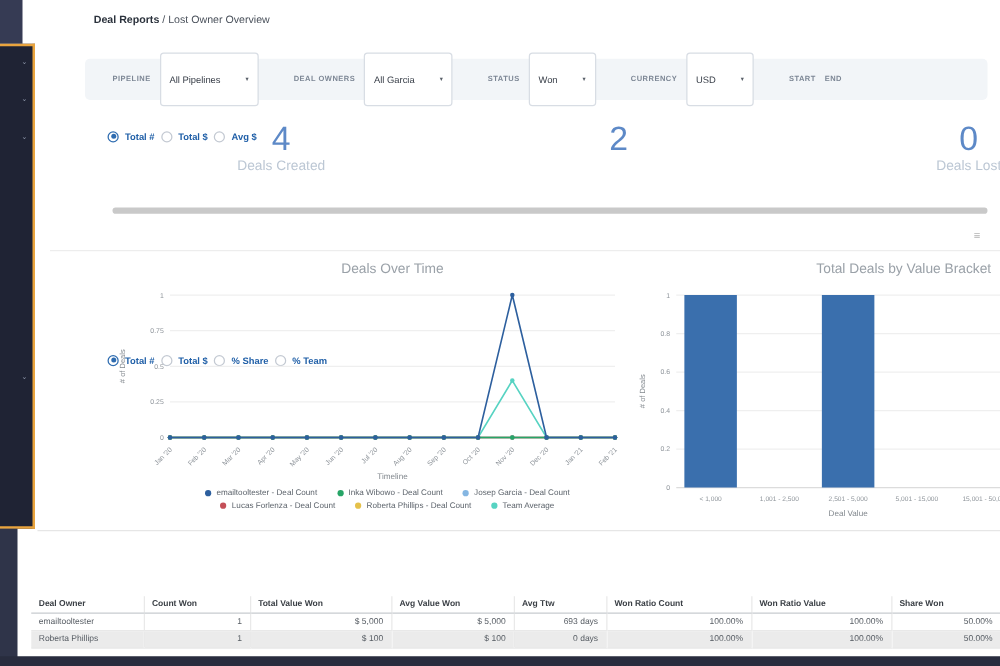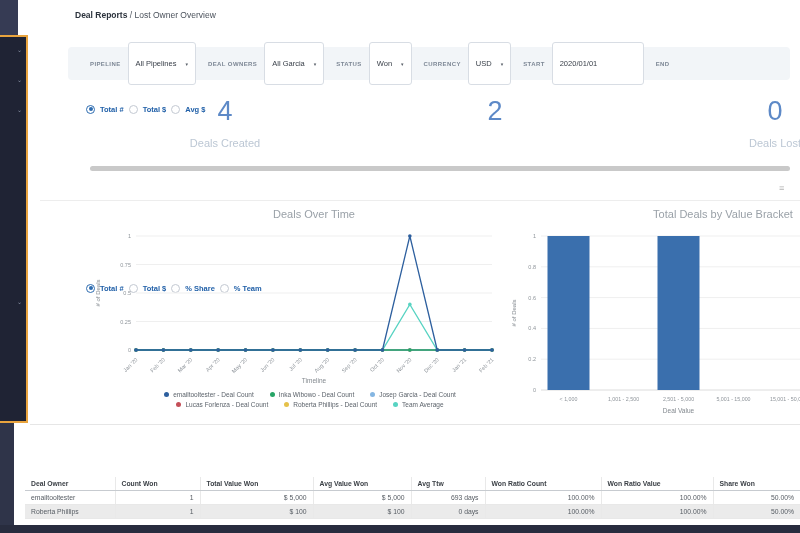--- a/index.html
+++ b/index.html
@@ -18,40 +18,40 @@
   
   .breadcrumb{position:absolute;left:75px;top:10px;font-size:8.5px;color:#4a515b}
   .breadcrumb span{white-space:pre}
   .crumb-root{font-weight:bold;color:#2b323c}
 
   
   .filter-bar{position:absolute;left:68px;top:47px;width:722px;height:33px;background:#f2f5f8;
     border-radius:4px;display:flex;align-items:center;padding-left:22px}
   .flabel{font-size:6px;font-weight:bold;color:#7d8795;letter-spacing:.4px;margin-right:7px;flex:none}
   .fselect,.finput{background:#fff;border:1px solid #d8dde4;border-radius:3px;font-size:7.5px;
-    color:#3a404a;padding:16px 7px;margin-right:12px;display:flex;align-items:center;gap:9px;flex:none}
+    color:#3a404a;padding:16px 7px;margin-right:28px;display:flex;align-items:center;gap:20px;flex:none}
   .fselect .caret{font-size:5px;color:#596069}
   .finput{width:92px}
 
   
   .radio-group{position:absolute;left:86px;display:flex;flex-direction:row;gap:5px}
   #kpi-radios{top:104px}
   #chart-radios{top:283px}
   .radio-row{display:flex;align-items:center;gap:5px;height:10px;cursor:pointer}
   .radio{width:9px;height:9px;border-radius:50%;border:1px solid #c3c9d2;background:#fff;
     position:relative;flex:none}
   .radio.sel{border-color:#2e6cb0}
   .radio.sel::after{content:"";position:absolute;left:1.5px;top:1.5px;width:4px;height:4px;
     border-radius:50%;background:#2e6cb0}
   .radio-label{font-size:7.5px;font-weight:bold;color:#2160a8}
 
   
   .kpi{position:absolute;top:96px;width:200px;text-align:center}
   .kpi-value{display:block;font-size:27px;line-height:30px;color:#5d89c7}
-  .kpi-label{display:block;font-size:11px;color:#bcc7d4;margin-top:11px}
+  .kpi-label{display:block;font-size:11px;color:#bcc7d4;margin-top:1px}
 
   .hscroll{position:absolute;left:90px;top:166px;width:700px;height:5px;border-radius:3px;background:#c9c9c9}
   .chart-top-line{position:absolute;left:40px;top:200px;width:760px;height:1px;background:#ededed}
   .chart-bottom-line{position:absolute;left:30px;top:424px;width:770px;height:1px;background:#e6e6e6}
   .chart-menu{position:absolute;left:779px;top:183px;font-size:9px;color:#b3b3b3;cursor:pointer}
 
   
   #line-chart{position:absolute;left:88px;top:202px}
   #bar-chart{position:absolute;left:505px;top:202px}
   #line-legend{position:absolute;left:120px;top:391px;width:380px;display:flex;flex-wrap:wrap;
@@ -104,23 +104,20 @@
       <span class="fselect">
         <span>Won</span>
         <span class="caret">▾</span>
       </span>
       <span class="flabel">CURRENCY</span>
       <span class="fselect">
         <span>USD</span>
         <span class="caret">▾</span>
       </span>
       <span class="flabel">START</span>
-      <span class="finput">
-        <span>2020/01/01</span>
-      </span>
       <span class="flabel">END</span>
     </div>
 
   <div id="kpi-radios" class="radio-group">
       <div class="radio-row">
         <span class="radio sel"></span>
         <span class="radio-label">Total #</span>
       </div>
       <div class="radio-row">
         <span class="radio"></span>

